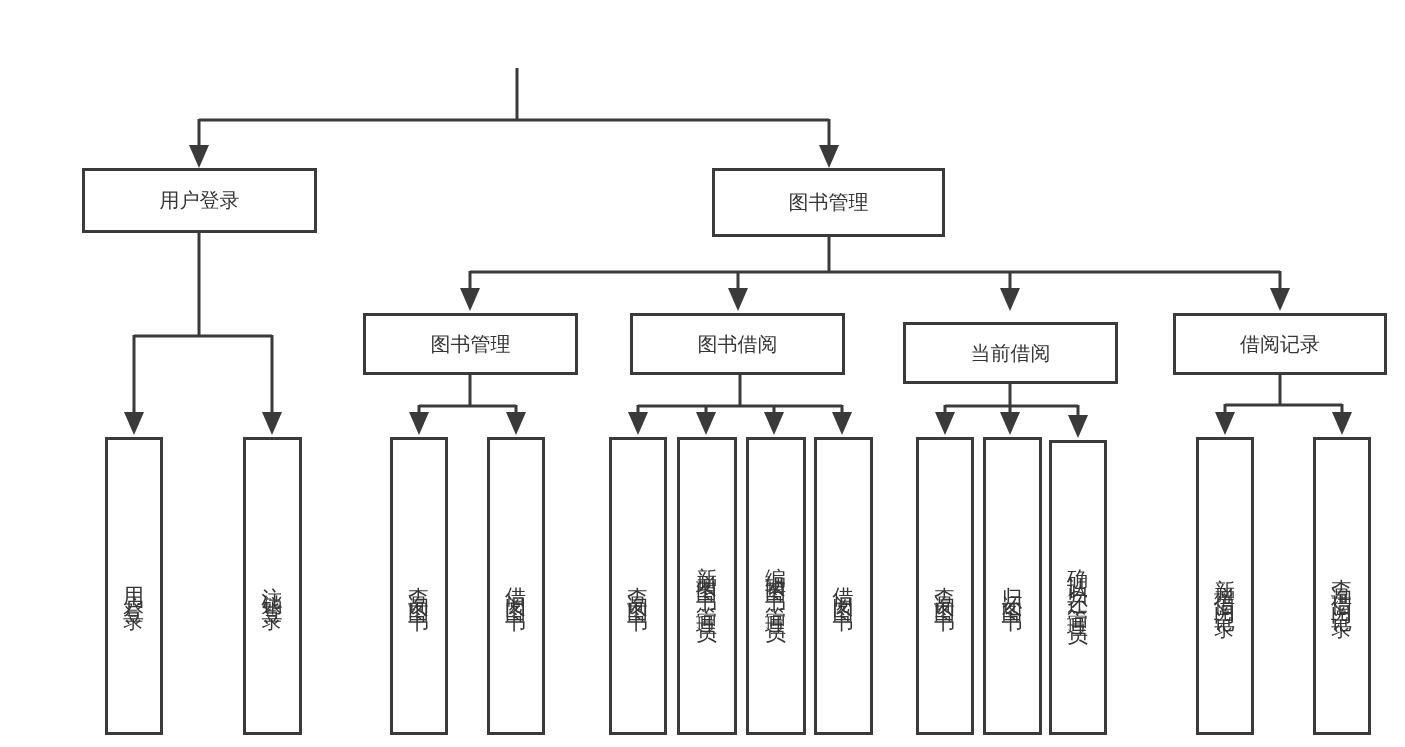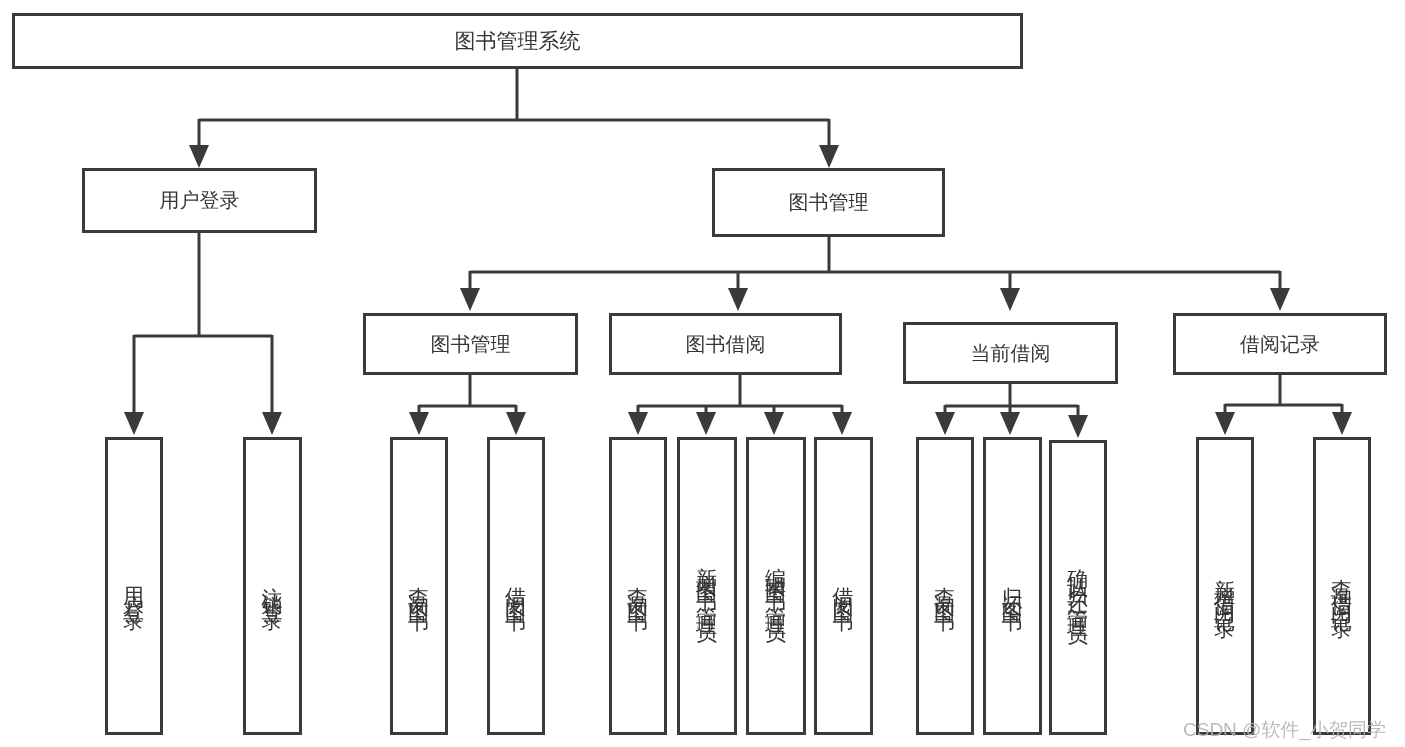--- a/index.html
+++ b/index.html
@@ -15,21 +15,21 @@
   }
   .vtext{
     writing-mode:vertical-rl;letter-spacing:8px;font-size:21px;line-height:1;
     color:#353535;
   }
   
   .n-root{left:12px;top:13px;width:1011px;height:56px;font-size:21px;}
   .n-user-login{left:82px;top:168px;width:235px;height:65px;}
   .n-book-mgmt{left:712px;top:168px;width:233px;height:69px;}
   .n-newbook{left:363px;top:313px;width:215px;height:62px;}
-  .n-borrowing{left:609px;top:313px;width:233px;height:62px;}
+  .n-borrowing{left:630px;top:313px;width:215px;height:62px;}
   .n-current{left:903px;top:322px;width:215px;height:62px;}
   .n-records{left:1173px;top:313px;width:214px;height:62px;}
   
   .lf{top:437px;height:298px;}
   .lf1{left:105px;width:58px;}
   .lf2{left:243px;width:59px;}
   .lf3{left:390px;width:58px;}
   .lf4{left:487px;width:58px;}
   .lf5{left:609px;width:58px;}
   .lf6{left:677px;width:60px;}
@@ -86,21 +86,20 @@
       <polygon points="764,412 784,412 774,435"></polygon>
       <polygon points="832,412 852,412 842,435"></polygon>
       <polygon points="935,412 955,412 945,435"></polygon>
       <polygon points="1000,412 1020,412 1010,435"></polygon>
       <polygon points="1068,415 1088,415 1078,438"></polygon>
       <polygon points="1215,412 1235,412 1225,435"></polygon>
       <polygon points="1332,412 1352,412 1342,435"></polygon>
     </g>
   </svg>
 
-  <div class="node n-root">图书管理系统</div>
 
   <div class="node n-user-login">用户登录</div>
   <div class="node n-book-mgmt">图书管理</div>
 
   <div class="node n-newbook">图书管理</div>
   <div class="node n-borrowing">图书借阅</div>
   <div class="node n-current">当前借阅</div>
   <div class="node n-records">借阅记录</div>
 
   <div class="node lf lf1">
@@ -140,15 +139,14 @@
     <span class="vtext">确认归还（管理员）</span>
   </div>
 
   <div class="node lf lf12">
     <span class="vtext">新增借阅记录</span>
   </div>
   <div class="node lf lf13">
     <span class="vtext">查询借阅记录</span>
   </div>
 
-  <div class="watermark">CSDN @软件_小贺同学</div>
 
 </div>
 
 </body></html>

